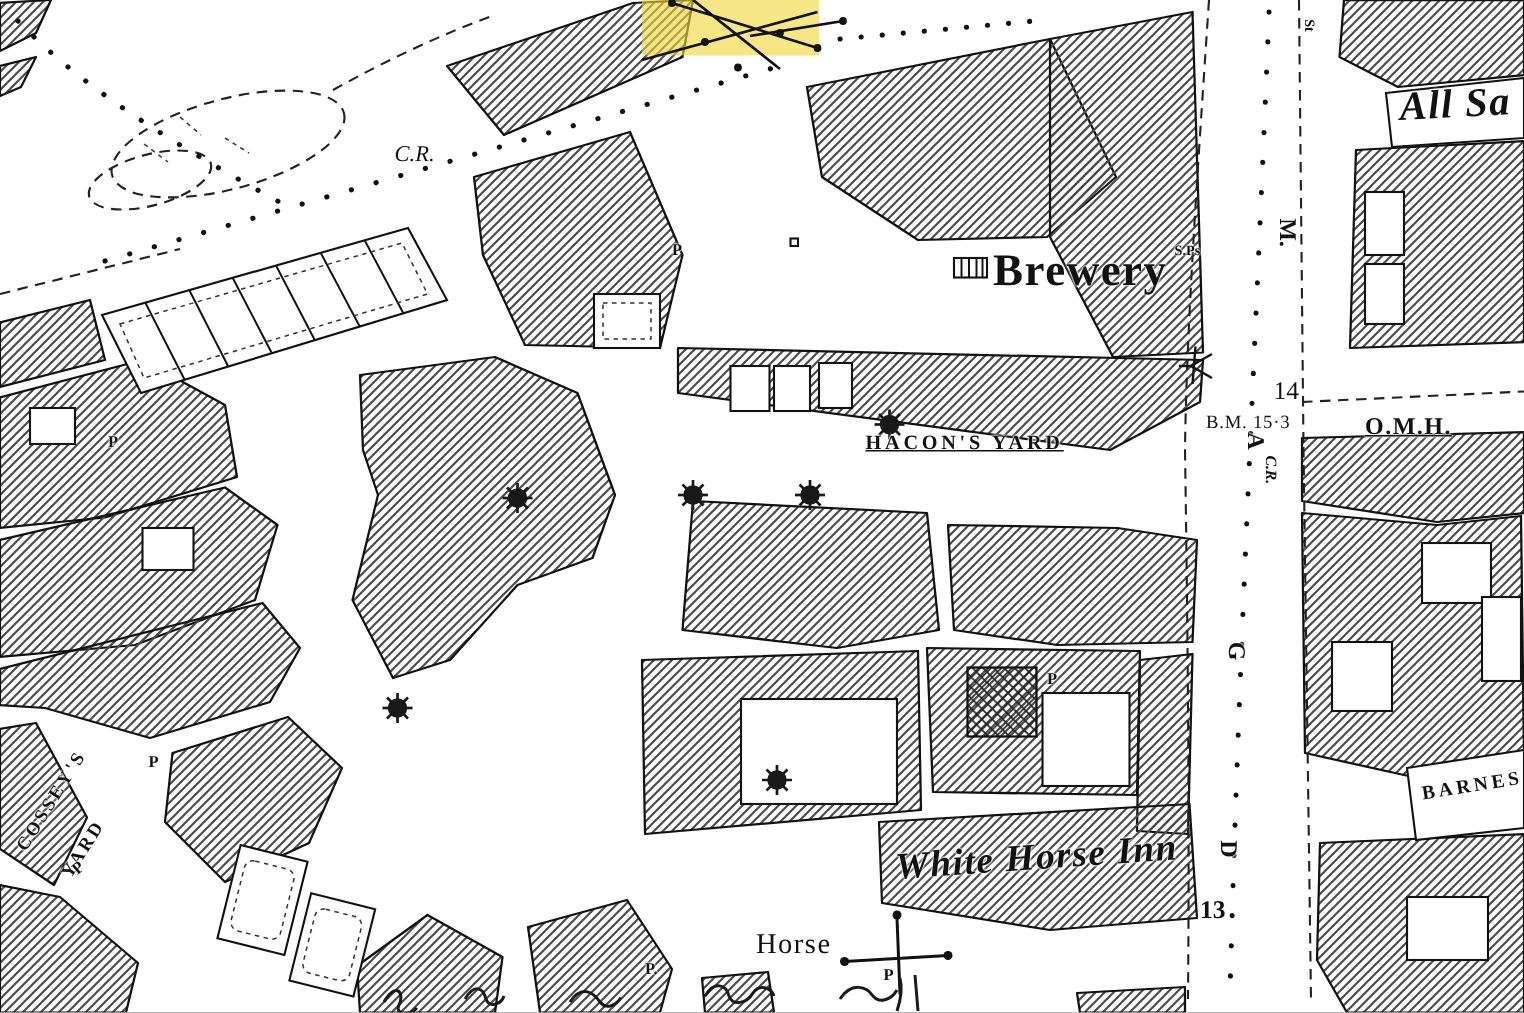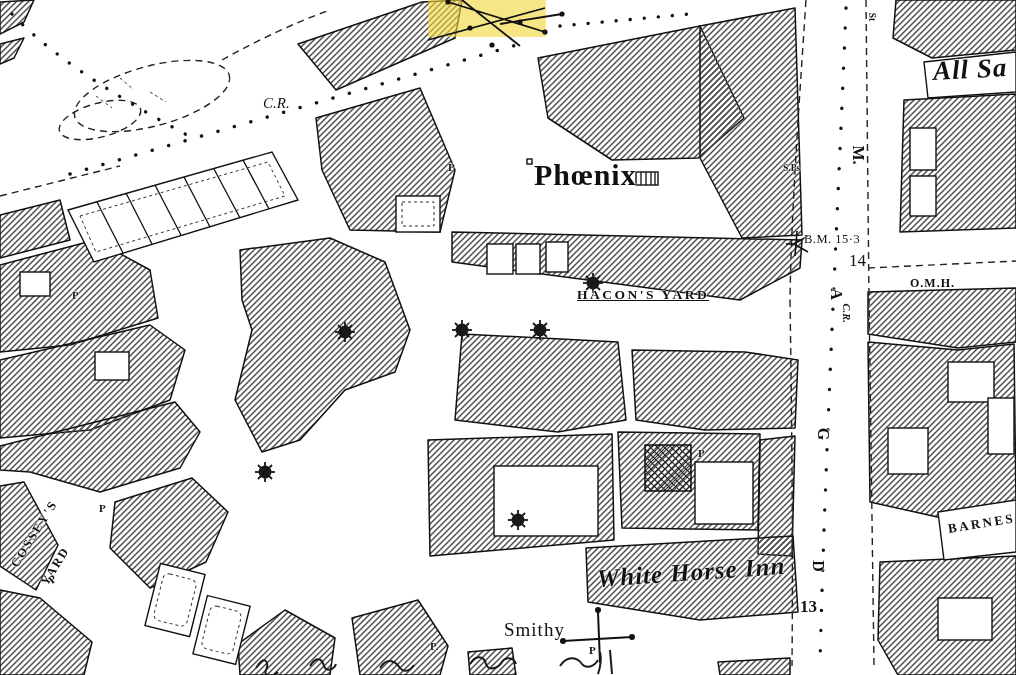--- a/index.html
+++ b/index.html
@@ -6,27 +6,27 @@
   .map{position:relative;width:1016px;height:675px;background:var(--paper,#ffffff);
        overflow:hidden;font-family:"Liberation Serif",serif;color:var(--ink,#111111);}
   .map svg{position:absolute;left:0;top:0;}
   .lbl{position:absolute;line-height:1;white-space:nowrap;
        text-shadow:0 0 2px #fff,0 0 2px #fff,0 0 1px #fff;transform-origin:0 50%;}
   .phoenix{font-size:30px;font-weight:bold;letter-spacing:1px;}
   .caps-sm{font-size:13.5px;font-weight:bold;letter-spacing:2.5px;text-decoration:underline;}
   .inn{font-size:25px;font-weight:bold;font-style:italic;letter-spacing:1px;transform:rotate(-4deg);}
   .smithy{font-size:19px;letter-spacing:1px;}
   .cossey{font-size:12.5px;font-weight:bold;letter-spacing:2px;transform:rotate(-58deg);}
-  .bm{font-size:12.5px;letter-spacing:.5px;}
+  .bm{font-size:12.5px;letter-spacing:.5px;margin-top:42px;}
   .num{font-size:17px;}
   .stletter{font-size:16px;font-weight:bold;transform:rotate(90deg);transform-origin:center;}
   .crvert{font-size:10.5px;font-weight:bold;font-style:italic;transform:rotate(90deg);transform-origin:center;}
   .crtop{font-size:15px;font-style:italic;}
   .tinyb{font-size:9.5px;font-weight:bold;}
-  .omh{font-size:12px;font-weight:bold;letter-spacing:1px;}
+  .omh{font-size:16px;font-weight:bold;letter-spacing:1px;text-decoration:underline;}
   .allsa{font-size:27px;font-weight:bold;font-style:italic;letter-spacing:1px;transform:rotate(-3deg);}
   .barnes{font-size:13px;font-weight:bold;letter-spacing:2.5px;transform:rotate(-9deg);}
   .post{font-size:11px;font-weight:bold;}
   .rot40{transform:rotate(-40deg);}
 </style>
 </head>
 <body>
 
 <div class="map">
 
@@ -191,24 +191,24 @@
     <g fill="none" stroke="#1a1a1a" stroke-width="2">
       <path d="M256,668 c8,-14 14,-6 10,2 c-3,6 6,8 12,2"></path>
       <path d="M310,666 c6,-10 12,-8 14,0 c2,6 10,4 12,-2"></path>
       <path d="M380,668 c8,-12 16,-6 20,0 c4,5 10,3 14,-3"></path>
       <path d="M470,664 c6,-10 14,-8 16,0 c2,7 12,5 16,-2 c4,-6 12,-4 14,2"></path>
       <path d="M560,666 c8,-12 18,-8 22,-2 c4,5 12,3 16,-4"></path>
       <path d="M600,652 c2,8 0,16 -2,22 M610,650 l2,24"></path>
     </g>
   </svg>
 
-  <div class="lbl phoenix" style="left:534px;top:160px;">Phœnix</div>
+  <div class="lbl phoenix" style="left:662px;top:166px;">Brewery</div>
   <div class="lbl caps-sm" style="left:577px;top:288px;">HACON'S YARD</div>
   <div class="lbl inn" style="left:597px;top:566px;">White Horse Inn</div>
-  <div class="lbl smithy" style="left:504px;top:620px;">Smithy</div>
+  <div class="lbl smithy" style="left:504px;top:620px;">Horse</div>
   <div class="lbl cossey" style="left:14px;top:560px;">COSSEY'S</div>
   <div class="lbl cossey" style="left:44px;top:578px;">YARD</div>
   <div class="lbl bm" style="left:804px;top:233px;">B.M. 15·3</div>
   <div class="lbl num" style="left:849px;top:252px;">14</div>
   <div class="lbl num" style="left:800px;top:598px;font-weight:bold;">13</div>
   <div class="lbl stletter" style="left:848px;top:147px;">M.</div>
   <div class="lbl stletter" style="left:830px;top:286px;">A</div>
   <div class="lbl crvert" style="left:836px;top:308px;">C.R.</div>
   <div class="lbl stletter" style="left:817px;top:426px;">G</div>
   <div class="lbl stletter" style="left:812px;top:558px;">D</div>

